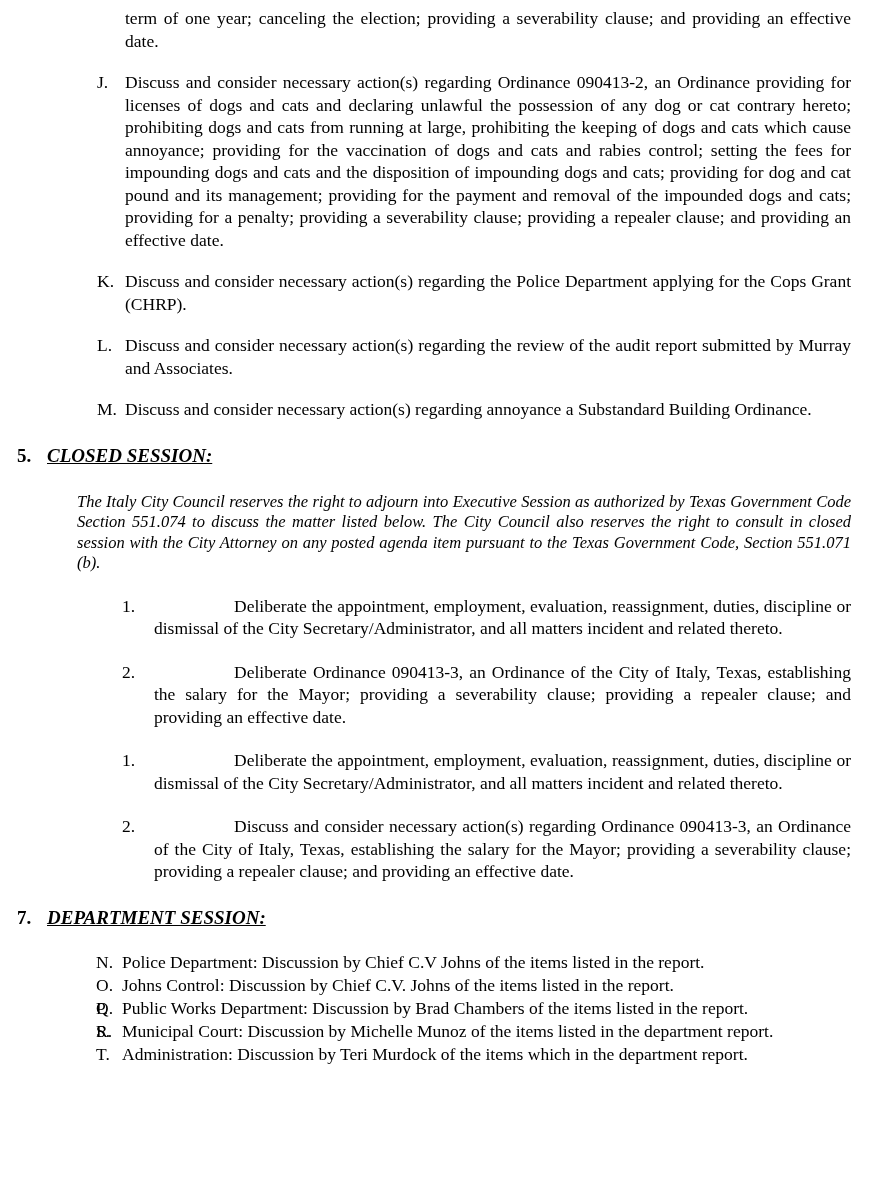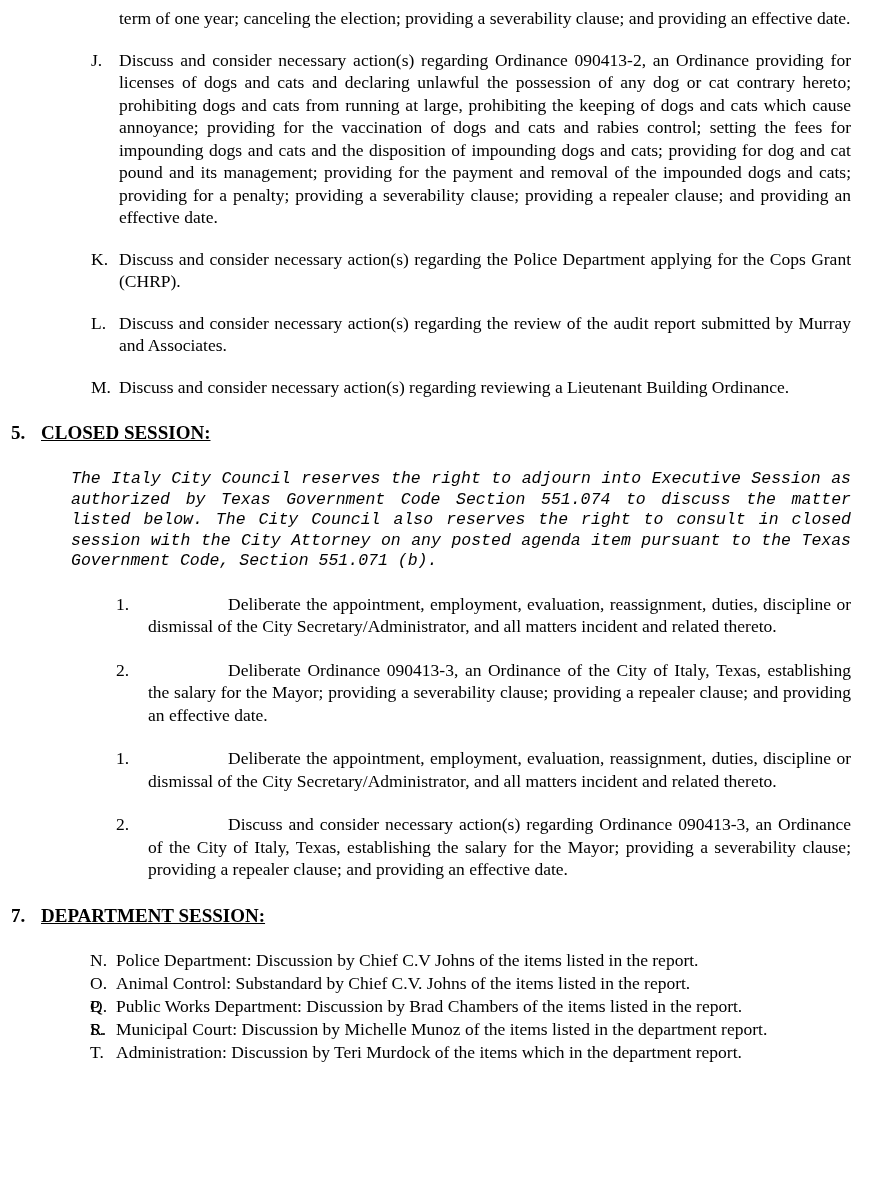--- a/index.html
+++ b/index.html
@@ -3,39 +3,39 @@
 <meta charset="utf-8">
 <style>
   html, body { margin: 0; padding: 0; background: #ffffff; }
   body {
     width: 875px; height: 1200px; overflow: hidden;
     color: #000000;
     font-family: "Liberation Serif", serif;
     font-size: 17.5px;
     line-height: 22.5px;
   }
-  .page { position: relative; padding: 7px 24px 0 6px; box-sizing: border-box; width: 875px; }
+  .page { position: relative; padding: 7px 24px 0 12px; box-sizing: border-box; width: 875px; }
 
   
   .continuation { margin: 0 0 0 113px; text-align: justify; }
 
   
   .letter-item { position: relative; margin: 19px 0 0 113px; text-align: justify; }
   .letter-item .item-label { position: absolute; left: -28px; top: 0; }
 
   
   .section-heading { margin: 23px 0 0 5px; font-weight: bold; font-size: 19px; line-height: 24px; }
   .section-heading .section-num { display: inline-block; width: 30px; }
-  .section-heading .section-title { text-decoration: underline; }
+  .section-heading .section-title { text-decoration: underline; font-style: italic; }
   .section-heading .section-colon { font-weight: normal; text-decoration: none; }
 
   
   .notice {
     margin: 24px 0 0 65px;
-    font-family: Liberation Mono, monospace;
+    font-family: Liberation Serif, serif;
     font-style: italic;
     font-size: 16.5px;
     line-height: 20.5px;
     text-align: justify;
   }
 
   
   .num-item { position: relative; margin: 21px 0 0 142px; text-align: justify; text-indent: 80px; }
   .num-item .item-label { position: absolute; left: -32px; top: 0; text-indent: 0; }
 
@@ -61,21 +61,21 @@
     <span class="item-text">Discuss and consider necessary action(s) regarding the Police Department applying for the Cops Grant (CHRP).</span>
   </div>
 
   <div class="letter-item">
     <span class="item-label">L.</span>
     <span class="item-text">Discuss and consider necessary action(s) regarding the review of the audit report submitted by Murray and Associates.</span>
   </div>
 
   <div class="letter-item">
     <span class="item-label">M.</span>
-    <span class="item-text">Discuss and consider necessary action(s) regarding reviewing a Lieutenant Building Ordinance.</span>
+    <span class="item-text">Discuss and consider necessary action(s) regarding annoyance a Substandard Building Ordinance.</span>
   </div>
 
   <div class="section-heading">
     <span class="section-num">5.</span><span class="section-title">CLOSED SESSION:</span>
   </div>
 
   <p class="notice">The Italy City Council reserves the right to adjourn into Executive Session as authorized by Texas Government Code Section 551.074 to discuss the matter listed below.  The City Council also reserves the right to consult in closed session with the City Attorney on any posted agenda item pursuant to the Texas Government Code, Section 551.071 (b).</p>
 
   <div class="num-item">
     <span class="item-label">1.</span>
@@ -102,21 +102,21 @@
     <span class="section-num">7.</span><span class="section-title">DEPARTMENT SESSION:</span>
   </div>
 
   <div class="dept-list">
     <div class="dept-item">
       <span class="item-label">N.</span>
       <span class="item-text">Police Department:  Discussion by Chief C.V Johns of the items listed in the report.</span>
     </div>
     <div class="dept-item">
       <span class="item-label">O.</span>
-      <span class="item-text">Animal Control:  Substandard by Chief C.V. Johns of the items listed in the report.</span>
+      <span class="item-text">Johns Control:  Discussion by Chief C.V. Johns of the items listed in the report.</span>
     </div>
     <div class="dept-item">
       <span class="item-label">P.</span>
     </div>
     <div class="dept-item">
       <span class="item-label">Q.</span>
       <span class="item-text">Public Works Department: Discussion by Brad Chambers of the items listed in the report.</span>
     </div>
     <div class="dept-item">
       <span class="item-label">R.</span>

